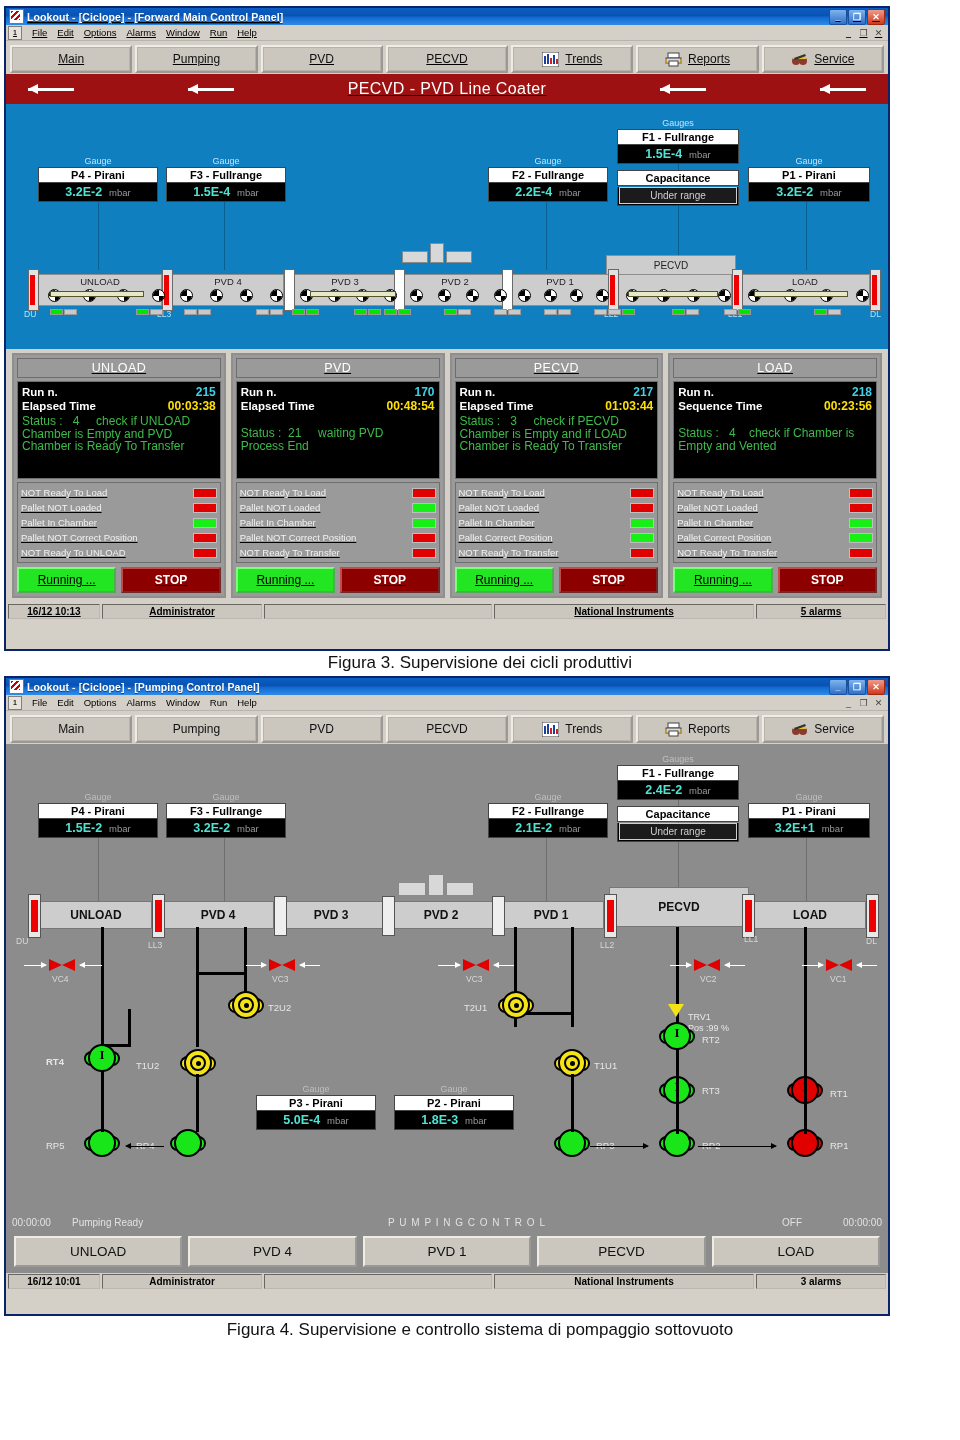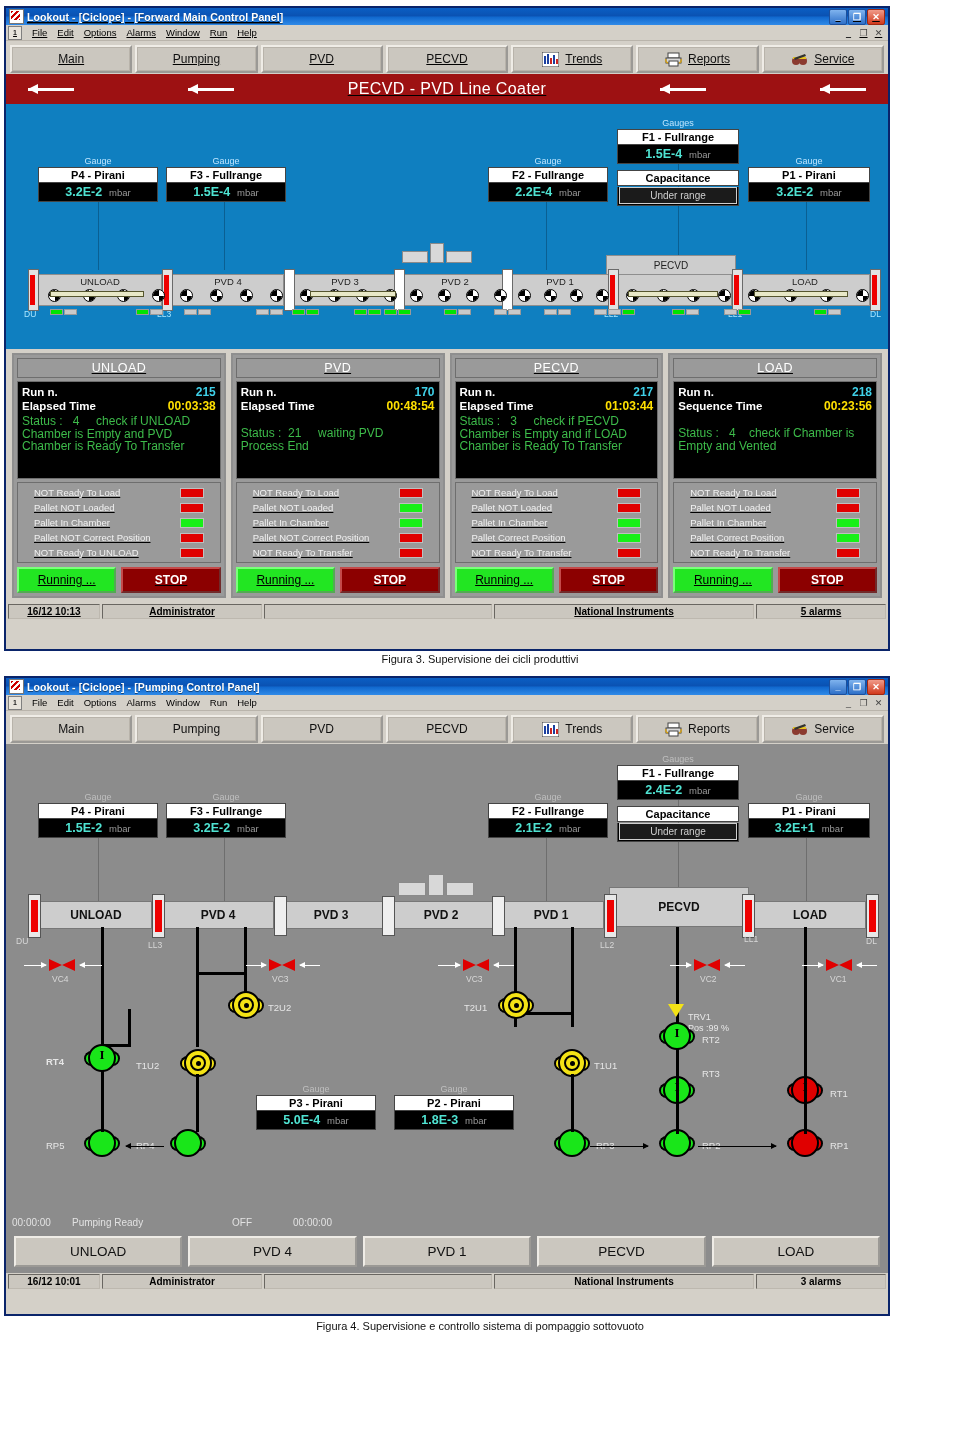--- a/index.html
+++ b/index.html
@@ -82,21 +82,21 @@
   .panel{flex:1 1 0;border:2px solid #8f8f8f;background:#9a9a9a;padding:3px;box-sizing:border-box;}
   .pnl-title{background:#9a9a9a;border:1.5px solid #6e6e6e;color:#fff;font-size:12.5px;
              text-align:center;padding:2px 0;letter-spacing:.4px;margin-bottom:3px;}
   .pnl-screen{background:#000;border:1.5px solid #6e6e6e;padding:3px 4px;height:98px;box-sizing:border-box;}
   .row{display:flex;justify-content:space-between;align-items:baseline;}
   .row .k{color:#fff;font-size:11.5px;font-weight:bold;}
   .row .v.cy{color:#3fd0e8;font-size:12px;font-weight:bold;}
   .row .v.yl{color:#ffe000;font-size:12px;font-weight:bold;}
   .pnl-status{color:#3dbb4a;font-size:12px;line-height:12.5px;margin-top:2px;}
   .pnl-status .sw{white-space:pre-wrap;}
-  .leds{background:#9a9a9a;border:1.5px solid #6e6e6e;margin-top:3px;padding:2px 16px;}
+  .leds{background:#9a9a9a;border:1.5px solid #6e6e6e;margin-top:3px;padding:2px 3px;}
   .ledrow{display:flex;align-items:center;justify-content:space-between;height:15px;}
   .ledrow .lt{font-size:9.5px;color:#f2f2f2;}
   .biglite{width:22px;height:8px;border:1.5px solid #bfbfbf;}
   .biglite.red{background:#e00000;} .biglite.grn{background:#17f017;}
   .btnrow{display:flex;gap:5px;margin-top:4px;}
   .runbtn{flex:1 1 0;background:#22e622;border:2px outset #7bff7b;color:#000;font-size:12px;
           text-align:center;padding:4px 0;}
   .stopbtn{flex:1 1 0;background:#8c0000;border:2px outset #c54a4a;color:#fff;font-size:12px;
            font-weight:bold;text-align:center;padding:4px 0;}
 
@@ -143,21 +143,21 @@
   .plbl{position:absolute;font-size:9.5px;color:#e6e6e6;}
   .trv{position:absolute;width:0;height:0;border-left:8px solid transparent;border-right:8px solid transparent;
        border-top:13px solid #f4e315;}
   .trvtxt{position:absolute;font-size:9px;color:#e8e8e8;line-height:11px;}
   .botbar{display:flex;align-items:center;height:17px;background:#8c8c8c;font-size:10px;color:#e2e2e2;
           padding:0 6px;}
   .bigrow{display:flex;gap:6px;padding:5px 8px 6px 8px;background:#8c8c8c;}
   .bigbtn{flex:1 1 0;background:#cbc7bf;border:2px outset #efece6;text-align:center;font-size:13.5px;
           padding:6px 0;color:#111;}
 
-  .figcap{position:absolute;width:100%;text-align:center;font-size:11px;color:#111;}
+  .figcap{position:absolute;width:100%;text-align:center;font-size:17px;color:#111;}
   .footer{position:absolute;left:0;right:0;display:flex;justify-content:space-between;
           padding:0 26px;font-size:11.5px;color:#111;}
 </style>
 </head>
 <body>
 
 <div class="page">
 
   <div class="win" style="left:4px;top:6px;width:886px;height:645px;text-decoration:underline;">
 
@@ -903,21 +903,21 @@
           <div class="gl">I</div>
         </div>
       <div class="plbl" style="left:696px;top:290px;">RT2</div>
 
       <div class="pumpg green" style="left:653px;top:332px;">
         <div class="ear l"></div>
           <div class="ear r"></div>
           <div class="body"></div>
           <div class="gl">I</div>
         </div>
-      <div class="plbl" style="left:696px;top:324px;">RT3</div>
+      <div class="plbl" style="left:696px;top:341px;">RT3</div>
 
       <div class="pumpg red" style="left:781px;top:332px;">
         <div class="ear l"></div>
           <div class="ear r"></div>
           <div class="body"></div>
           <div class="gl">I</div>
         </div>
       <div class="plbl" style="left:824px;top:344px;">RT1</div>
 
       <div class="pumpg green" style="left:78px;top:385px;">
@@ -961,20 +961,21 @@
       <div class="pipe" style="left:670px;top:305px;width:3px;height:85px;"></div>
       <div class="pipe" style="left:798px;top:305px;width:3px;height:85px;"></div>
       <div class="flowarr blk rev" style="left:120px;top:402px;width:38px;"></div>
       <div class="flowarr blk" style="left:584px;top:402px;width:58px;"></div>
       <div class="flowarr blk" style="left:692px;top:402px;width:78px;"></div>
     </div>
 
     <div class="botbar">
       <span style="width:60px;">00:00:00</span>
       <span style="width:120px;">Pumping Ready</span>
+      <span style="flex:1 1 auto;text-align:center;letter-spacing:1px;">P U M P I N G    C O N T R O L</span>
       <span style="width:60px;text-align:right;">OFF</span>
       <span style="width:80px;text-align:right;">00:00:00</span>
     </div>
 
     <div class="bigrow">
       <div class="bigbtn">UNLOAD</div>
       <div class="bigbtn">PVD 4</div>
       <div class="bigbtn">PVD 1</div>
       <div class="bigbtn">PECVD</div>
       <div class="bigbtn">LOAD</div>

